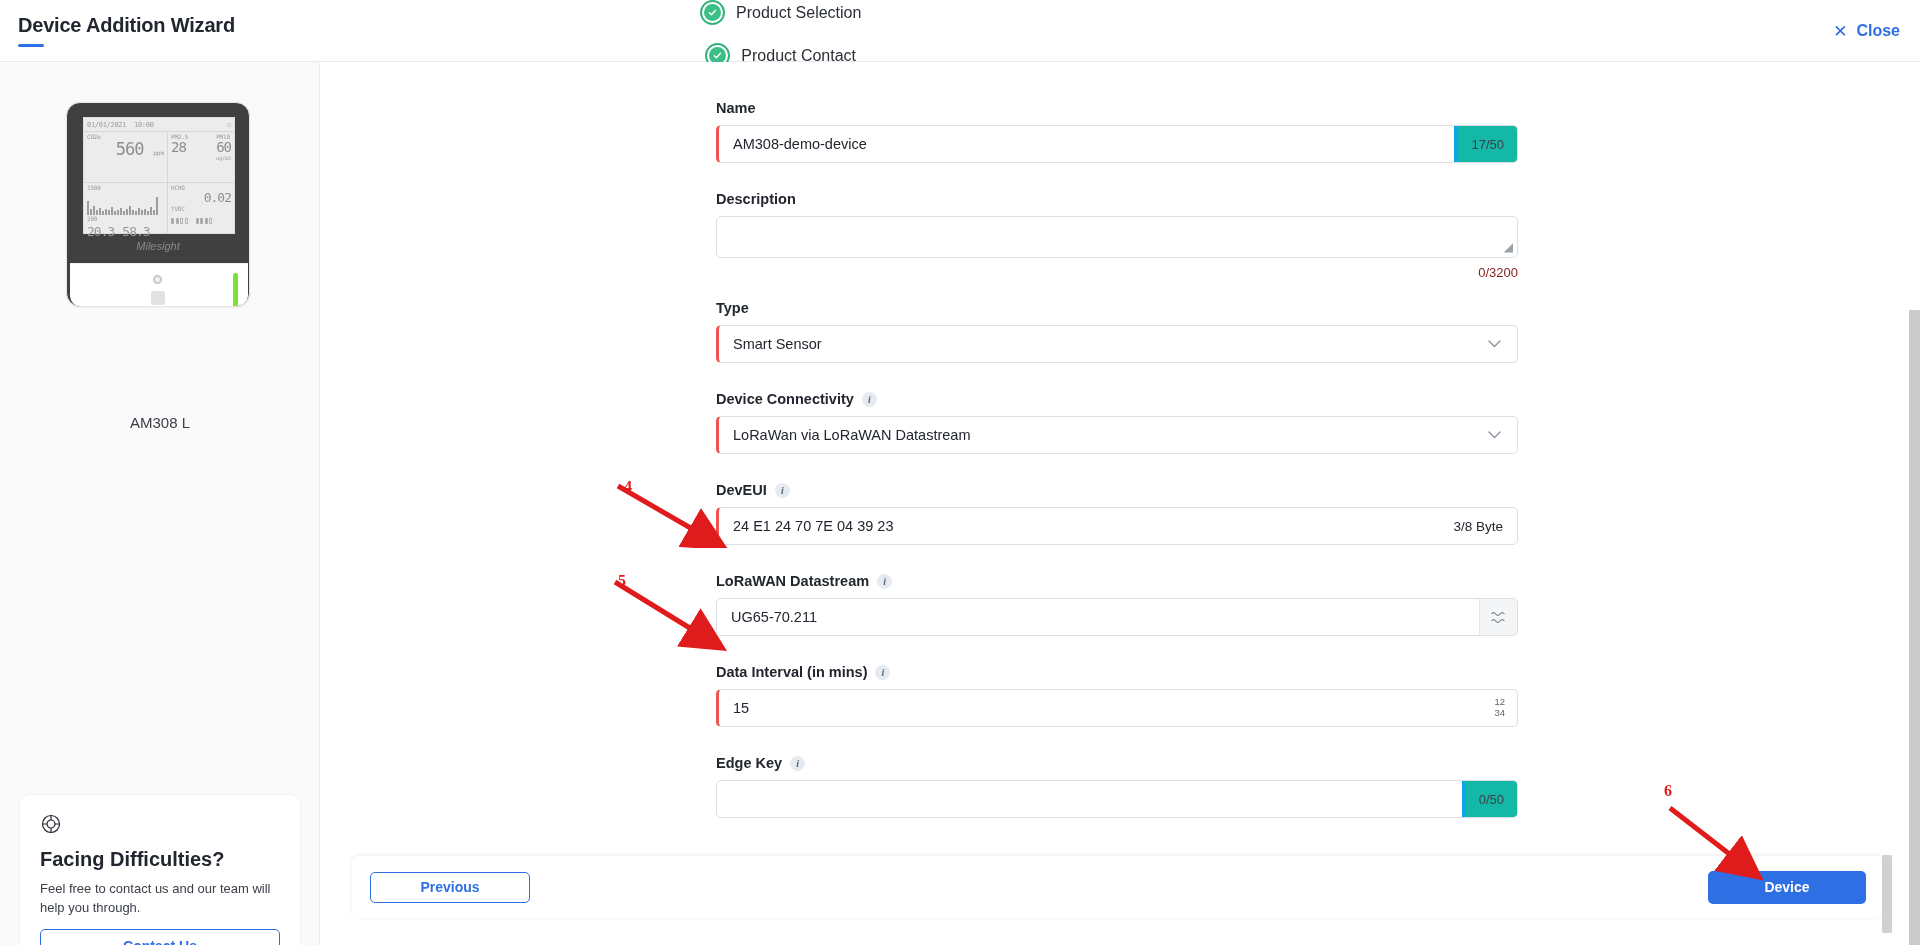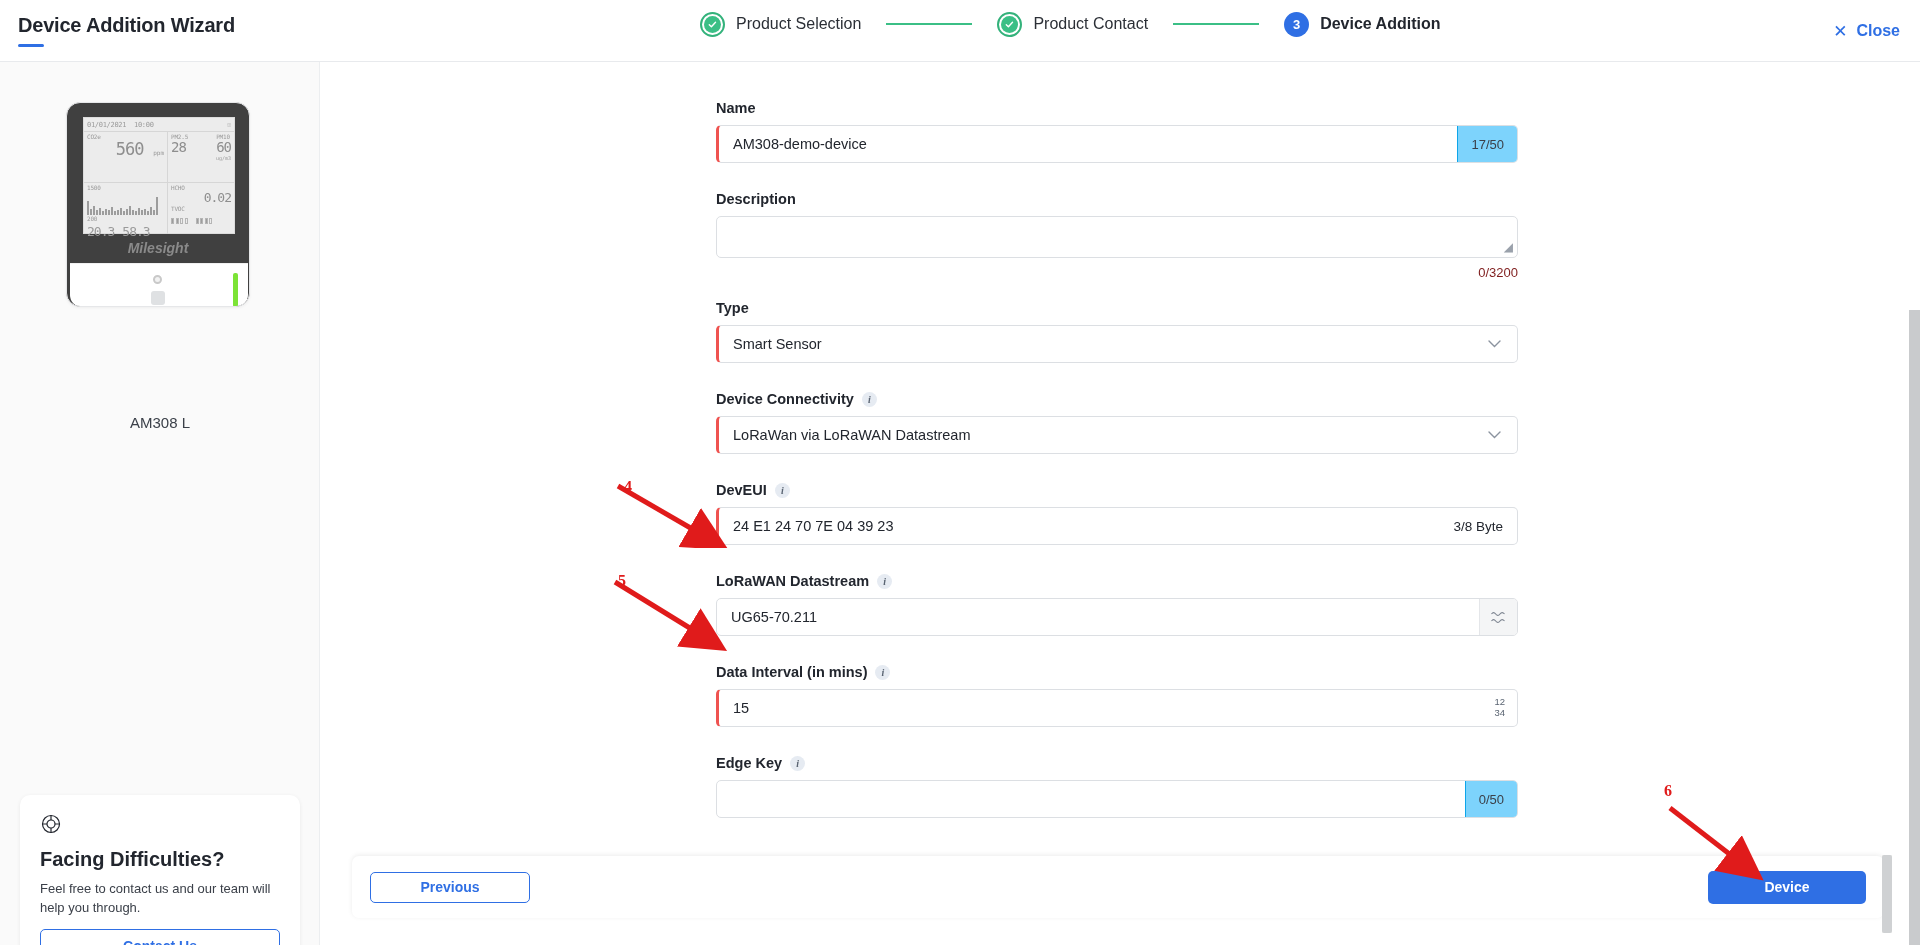--- a/index.html
+++ b/index.html
@@ -15,21 +15,21 @@
   
   .header {
     position: absolute; top: 0; left: 0; width: 1920px; height: 62px;
     background: #ffffff; border-bottom: 1px solid #e8eaed;
     display: flex; align-items: center;
   }
   .wiz-title-wrap { position: absolute; left: 18px; top: 14px; }
   .wiz-title { font-size: 20px; font-weight: bold; color: #22262e; letter-spacing: -0.2px; }
   .wiz-title-underline { width: 26px; height: 3px; background: #2f6fe4; margin-top: 7px; border-radius: 2px; }
 
-  .steps { position: absolute; left: 700px; top: 0; height: 48px; display: flex; align-items: center; gap: 9px; }
+  .steps { position: absolute; left: 700px; top: 0; height: 48px; display: flex; align-items: center; gap: 9px; flex-direction: column; }
   .step { display: flex; align-items: center; gap: 11px; }
   .step-circle-done {
     width: 25px; height: 25px; border-radius: 50%;
     border: 2px solid #33b27b; display: flex; align-items: center; justify-content: center;
     background: #ffffff;
   }
   .step-circle-done .inner {
     width: 17px; height: 17px; border-radius: 50%; background: #3bbf86;
     display: flex; align-items: center; justify-content: center;
   }
@@ -90,21 +90,21 @@
   .ds-br { flex: 1; padding: 1px 3px; }
   .ds-chart { display: flex; align-items: flex-end; gap: 1px; height: 22px; margin-top: 2px; }
   .ds-chart i { display: block; width: 2px; background: #9d9d9d; }
   .ds-temps { display: flex; gap: 8px; font-size: 13px; letter-spacing: -1px; margin-top: 2px; }
   .ds-bars { display: flex; gap: 8px; margin-top: 6px; }
   .ds-bargrp { display: flex; align-items: flex-end; gap: 1.5px; }
   .ds-bargrp b { display: block; width: 3px; height: 6px; border: 1px solid #b5b5b5; background: transparent; }
   .ds-bargrp b.on { background: #9d9d9d; }
   .device-brand {
     position: absolute; left: 0; right: 0; top: 137px; text-align: center;
-    font-size: 14px; color: #8a8a8a; font-weight: bold; font-style: italic;
+    font-size: 11px; color: #8a8a8a; font-weight: normal; font-style: italic;
   }
   .device-base {
     position: absolute; left: 3px; top: 160px; width: 178px; height: 44px;
     background: #ffffff; border-top: 1px solid #f0f0f0;
     border-radius: 0 0 12px 12px;
   }
   .device-led { position: absolute; left: 86px; top: 172px; width: 9px; height: 9px; border-radius: 50%; background: #f2f2f2; border: 2px solid #c9c9c9; }
   .device-btn { position: absolute; left: 84px; top: 188px; width: 14px; height: 14px; border-radius: 3px; background: #dfe1e3; }
   .device-strip { position: absolute; left: 166px; top: 170px; width: 5px; height: 34px; background: #7ce336; border-radius: 2px; }
   .device-name {
@@ -150,21 +150,21 @@
     border: 1px solid #dcdfe3; border-radius: 5px; background: #fff; overflow: hidden;
   }
   .input-row.required { border-left: 3px solid #ef5350; }
   .input-text {
     flex: 1; display: flex; align-items: center; padding: 0 14px;
     font-size: 14.5px; color: #22262e;
   }
   .input-text.empty { color: #9aa1ab; }
   .suffix-box {
     display: flex; align-items: center; padding: 0 13px;
-    background: #7dd3fc; border-left: 1px solid #0ea5e9;
+    background: #14b8a6; border-left: 4px solid #0ea5e9;
     font-size: 13px; color: #3b4049; white-space: nowrap;
   }
   .suffix-plain {
     display: flex; align-items: center; padding: 0 14px;
     font-size: 13.5px; color: #22262e; white-space: nowrap;
   }
   .suffix-stepper {
     display: flex; flex-direction: column; justify-content: center;
     padding: 0 12px; font-size: 9.5px; color: #5a6472; line-height: 1.15; text-align: right;
   }

